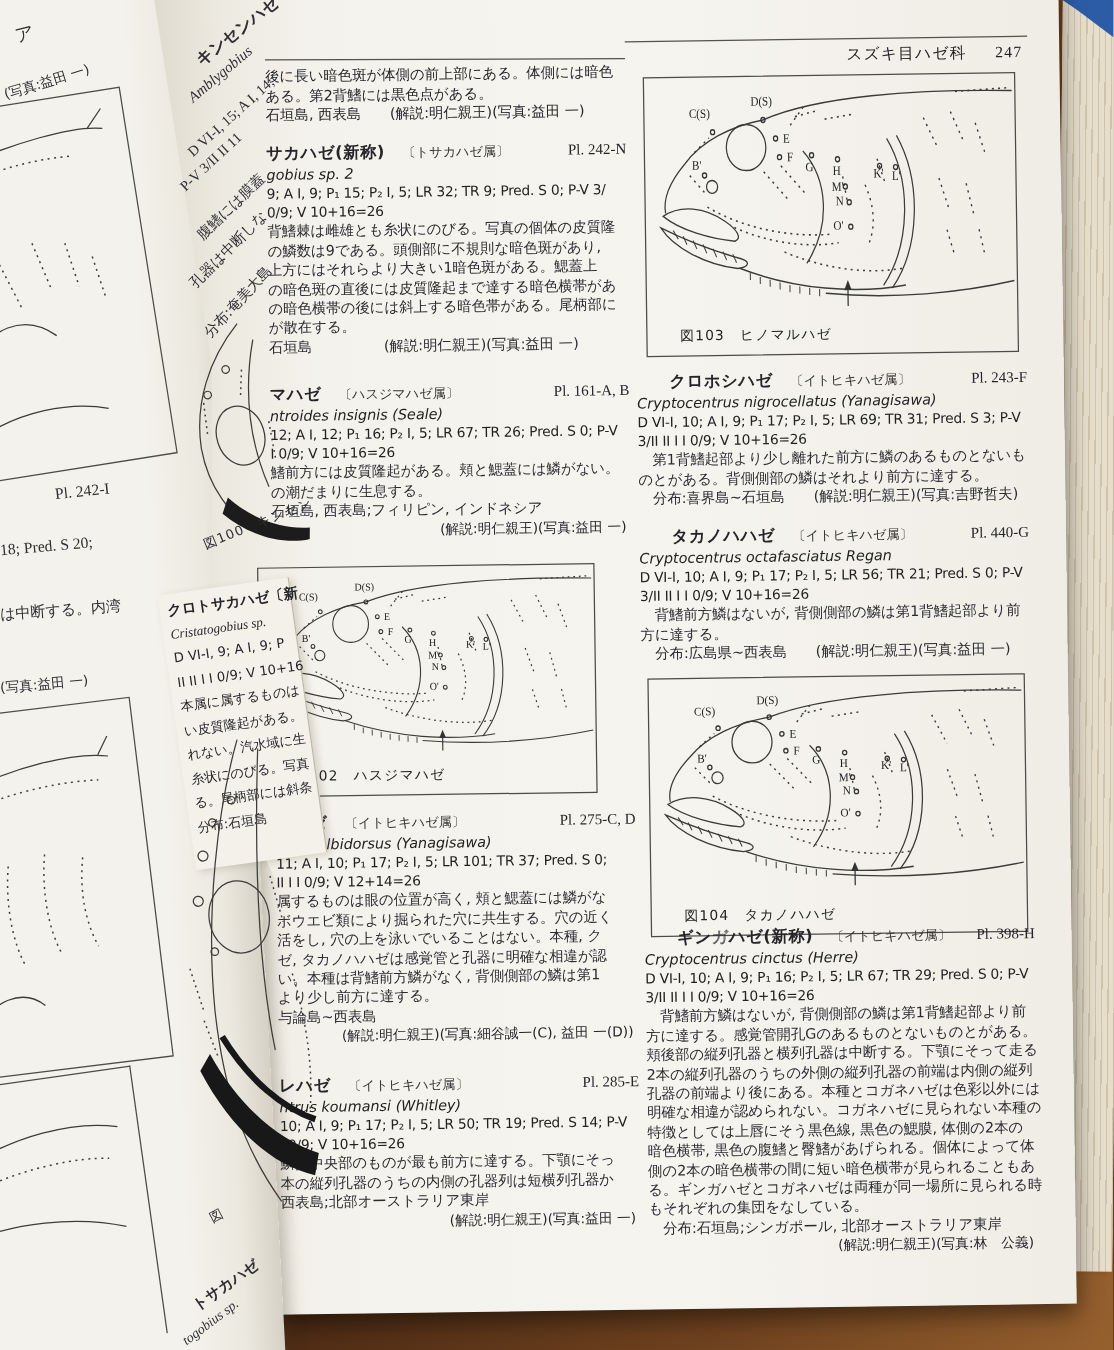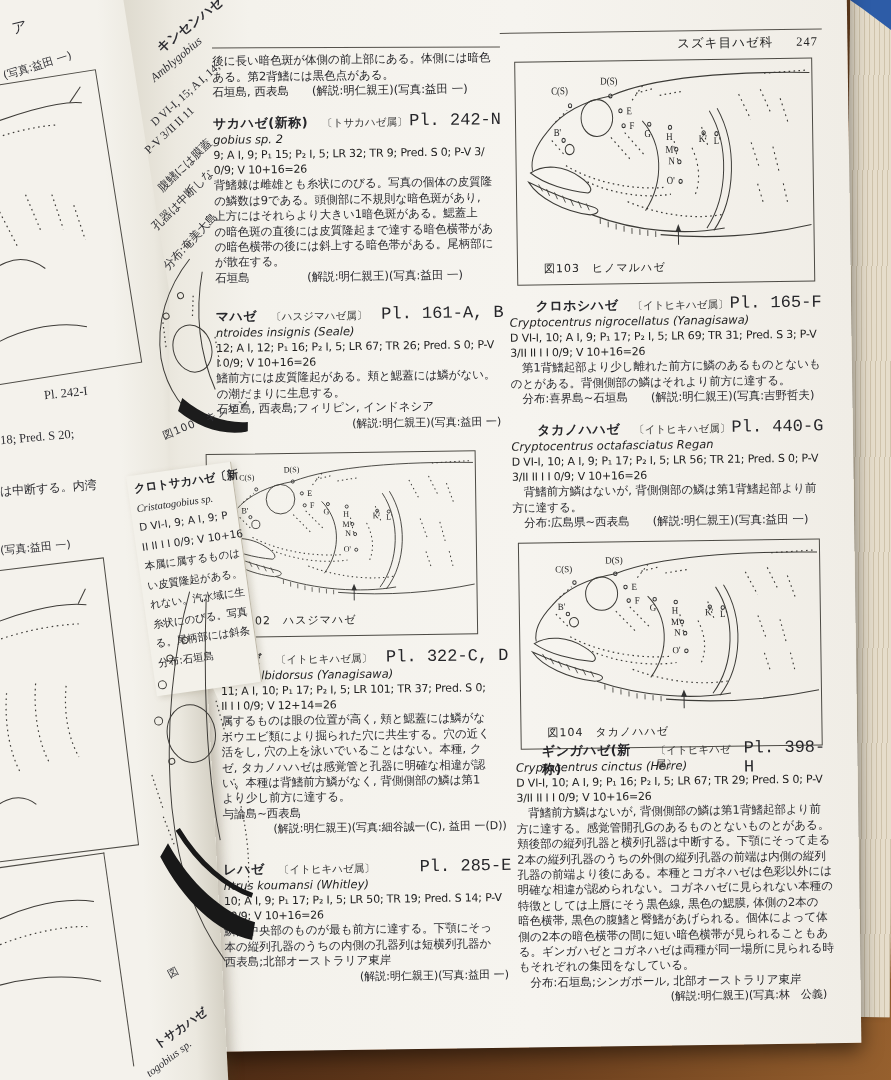--- a/index.html
+++ b/index.html
@@ -27,21 +27,21 @@
   .rule{position:absolute;height:1px;background:#55524c;}
   .hdr{position:absolute;font-size:12.5px;letter-spacing:1px;color:#222;}
   .tl{white-space:pre;}
   .e-body .tl,.e-body{font-size:11.5px;line-height:15.4px;color:#2b2b30;}
   .e-counts .tl{font-size:11px;line-height:15.2px;letter-spacing:-.2px;color:#222;}
   .intro .tl{font-size:11.5px;line-height:15.6px;}
   .entry{position:absolute;}
   .e-head{display:flex;align-items:baseline;height:17px;margin-bottom:1px;}
   .e-name{font-weight:bold;font-size:13px;letter-spacing:.5px;}
   .e-genus{font-size:10.5px;margin-left:14px;color:#333;}
-  .e-plate{margin-left:auto;font-size:17px;font-family:Liberation Mono, monospace;}
+  .e-plate{margin-left:auto;font-size:12px;font-family:Liberation Serif, serif;}
   .e-sci{font-style:italic;font-size:11.5px;line-height:16px;color:#222;}
   .e-credit{font-size:11px;text-align:right;padding-right:4px;line-height:15.4px;}
   .figbox{position:absolute;border:1px solid #4d4b45;}
   .fig-caption{position:absolute;left:26px;bottom:8px;font-size:11px;letter-spacing:1px;color:#222;}
   .frag{position:absolute;white-space:pre;color:#2e2e33;}
   .curl-block{position:absolute;left:141px;top:468px;width:99px;height:218px;z-index:6;
        background:#f3f1ea;transform:rotate(-8deg);border-right:1px solid #beb8a8;
        box-shadow:3px 2px 6px rgba(90,75,45,.18);padding:4px 0 0 6px;}
   .curl-block .tl{font-size:10.5px;line-height:19.5px;}
   .curl-block .tl:first-child{font-weight:bold;font-size:11.5px;}
@@ -201,21 +201,21 @@
             <path d="M 163,142 L 160,149 L 166,149 Z" fill="#333"></path>
           </svg>
         </div>
       <div class="fig-caption cjk">図102　ハスジマハゼ</div>
     </div>
 
     <div class="entry" style="left:218px;top:646px;width:288px;">
       <div class="e-head">
         <span class="e-name cjk">ビハゼ</span>
         <span class="e-genus cjk">〔イトヒキハゼ属〕</span>
-        <span class="e-plate">Pl. 322-C, D</span>
+        <span class="e-plate">Pl. 275-C, D</span>
       </div>
       <div class="e-sci">ntrus albidorsus (Yanagisawa)</div>
       <div class="e-counts">
           <div class="tl">11; A I, 10; P₁ 17; P₂ I, 5; LR 101; TR 37; Pred. S 0;</div>
           <div class="tl">II I I 0/9; V 12+14=26</div>
         </div>
       <div class="e-body cjk">
           <div class="tl">属するものは眼の位置が高く, 頬と鰓蓋には鱗がな</div>
           <div class="tl">ボウエビ類により掘られた穴に共生する。穴の近く</div>
           <div class="tl">活をし, 穴の上を泳いでいることはない。本種, ク</div>
@@ -330,21 +330,21 @@
             <path d="M 163,142 L 160,149 L 166,149 Z" fill="#333"></path>
           </svg>
         </div>
       <div class="fig-caption cjk">図103　ヒノマルハゼ</div>
     </div>
 
     <div class="entry" style="left:512px;top:297px;width:312px;">
       <div class="e-head" style="padding-left:26px;">
         <span class="e-name cjk">クロホシハゼ</span>
         <span class="e-genus cjk">〔イトヒキハゼ属〕</span>
-        <span class="e-plate">Pl. 165-F</span>
+        <span class="e-plate">Pl. 243-F</span>
       </div>
       <div class="e-sci">Cryptocentrus nigrocellatus (Yanagisawa)</div>
       <div class="e-counts">
           <div class="tl">D VI-I, 10; A I, 9; P₁ 17; P₂ I, 5; LR 69; TR 31; Pred. S 3; P-V</div>
           <div class="tl">3/II II I I 0/9; V 10+16=26</div>
         </div>
       <div class="e-body cjk">
           <div class="tl">　第1背鰭起部より少し離れた前方に鱗のあるものとないも</div>
           <div class="tl">のとがある。背側側部の鱗はそれより前方に達する。</div>
           <div class="tl">　分布:喜界島~石垣島　　(解説:明仁親王)(写真:吉野哲夫)</div>

